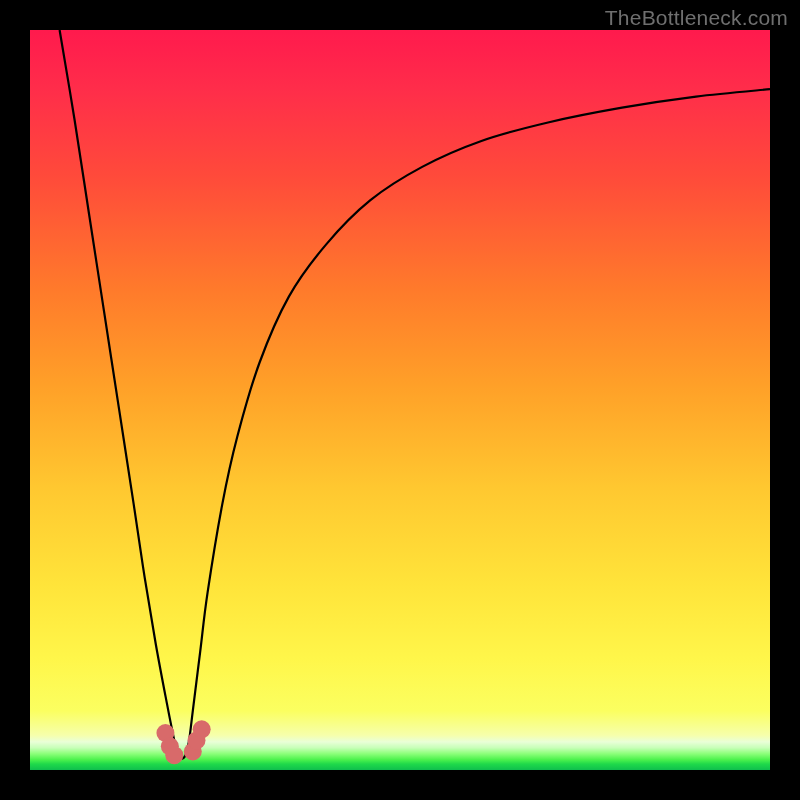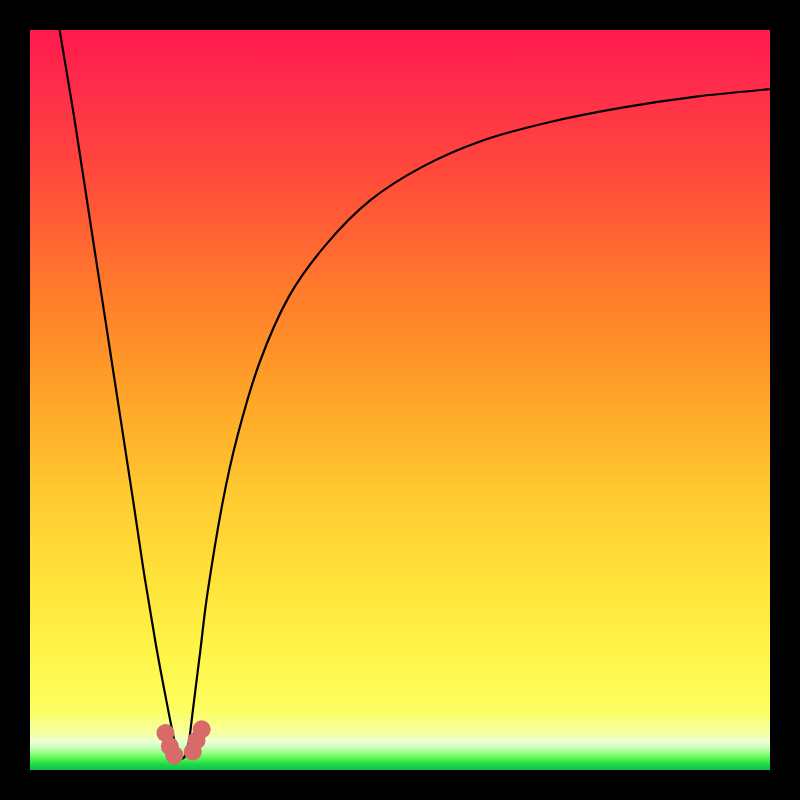--- a/index.html
+++ b/index.html
@@ -72,20 +72,21 @@
     width: 100%;
     height: 100%;
     overflow: visible;
   }
 </style>
 </head>
 <body>
 
 <div class="frame">
 
+  <div class="watermark">TheBottleneck.com</div>
 
   <div class="plot">
     <div class="gradient grad-main"></div>
 
     <svg class="curve" viewBox="0 0 740 740" preserveAspectRatio="none">
       <path id="curvePath" fill="none" stroke="#000000" stroke-width="2.2" d="M 29.60 0.00 C 32.07 14.80, 39.47 57.97, 44.40 88.80 C 49.33 119.63, 54.27 152.93, 59.20 185.00 C 64.13 217.07, 69.07 249.13, 74.00 281.20 C 78.93 313.27, 83.87 345.33, 88.80 377.40 C 93.73 409.47, 99.28 445.23, 103.60 473.60 C 107.92 501.97, 111.00 524.17, 114.70 547.60 C 118.40 571.03, 122.10 593.23, 125.80 614.20 C 129.50 635.17, 133.82 657.37, 136.90 673.40 C 139.98 689.43, 142.45 701.77, 144.30 710.40 C 146.15 719.03, 146.77 722.12, 148.00 725.20 C 149.23 728.28, 150.47 728.90, 151.70 728.90 C 152.93 728.90, 154.17 728.28, 155.40 725.20 C 156.63 722.12, 157.87 717.80, 159.10 710.40 C 160.33 703.00, 160.95 695.60, 162.80 680.80 C 164.65 666.00, 167.73 641.33, 170.20 621.60 C 172.67 601.87, 173.90 587.07, 177.60 562.40 C 181.30 537.73, 187.47 499.50, 192.40 473.60 C 197.33 447.70, 201.03 430.43, 207.20 407.00 C 213.37 383.57, 220.77 356.43, 229.40 333.00 C 238.03 309.57, 247.90 286.13, 259.00 266.40 C 270.10 246.67, 282.43 230.63, 296.00 214.60 C 309.57 198.57, 324.37 183.15, 340.40 170.20 C 356.43 157.25, 373.70 146.77, 392.20 136.90 C 410.70 127.03, 430.43 118.40, 451.40 111.00 C 472.37 103.60, 494.57 98.05, 518.00 92.50 C 541.43 86.95, 567.33 82.02, 592.00 77.70 C 616.67 73.38, 641.33 69.68, 666.00 66.60 C 690.67 63.52, 727.67 60.43, 740.00 59.20"></path>
       <g id="markerGroup">
           <circle cx="135.42" cy="703.00" r="9" fill="#d86a6a"></circle>
           <circle cx="139.86" cy="716.32" r="9" fill="#d86a6a"></circle>
           <circle cx="144.30" cy="725.20" r="9" fill="#d86a6a"></circle>

